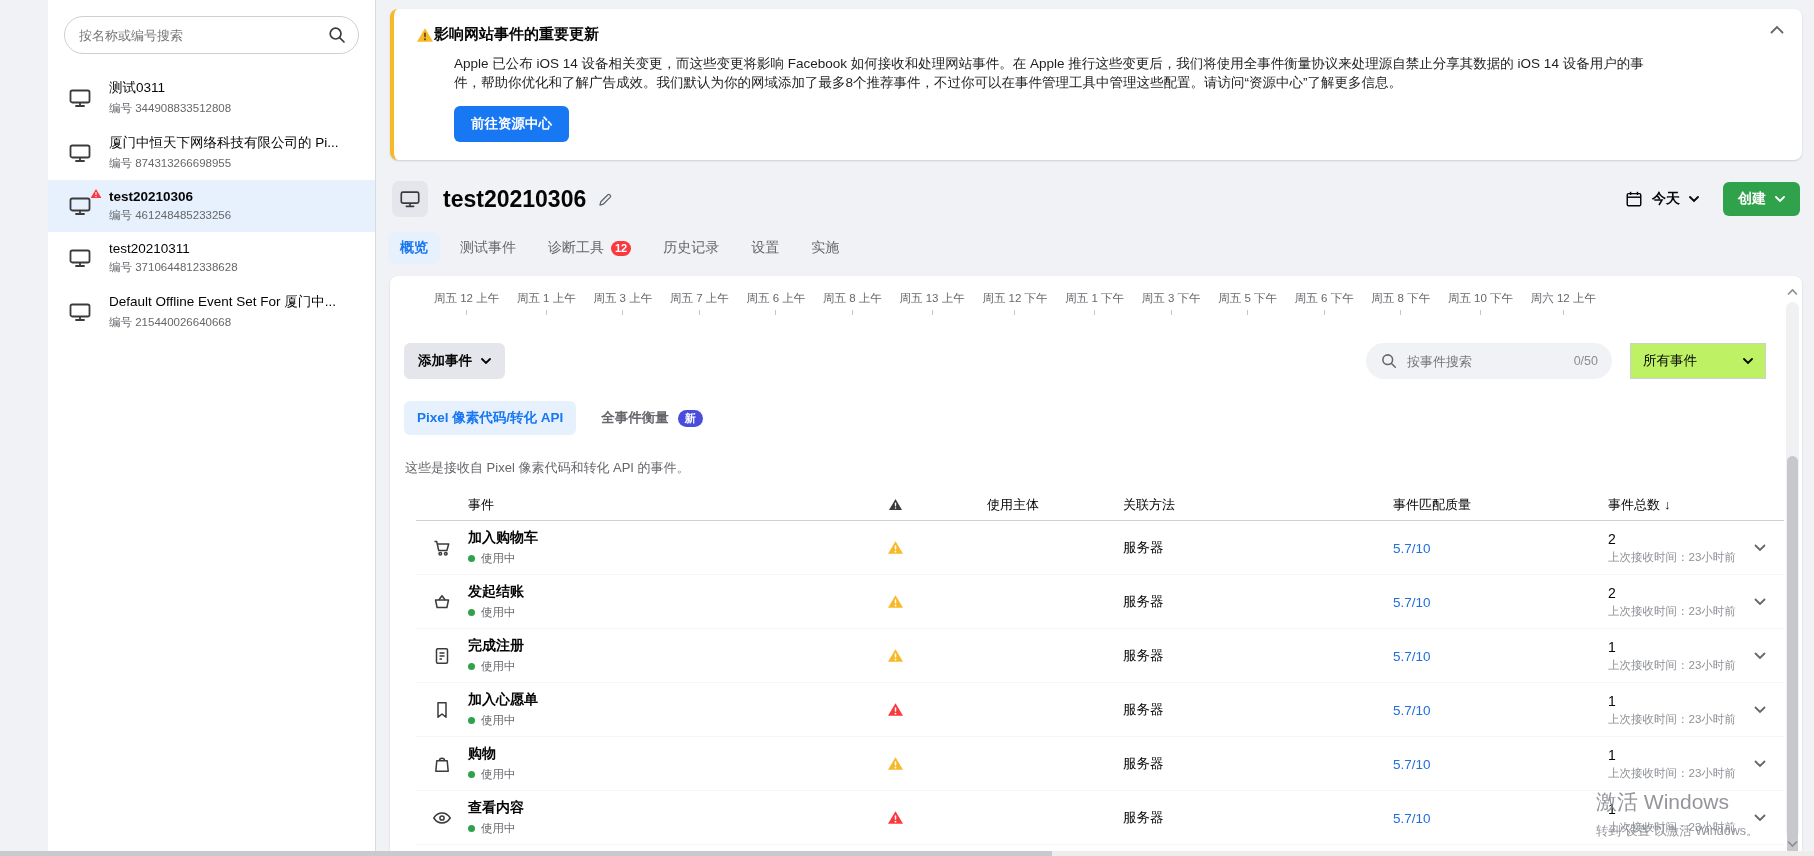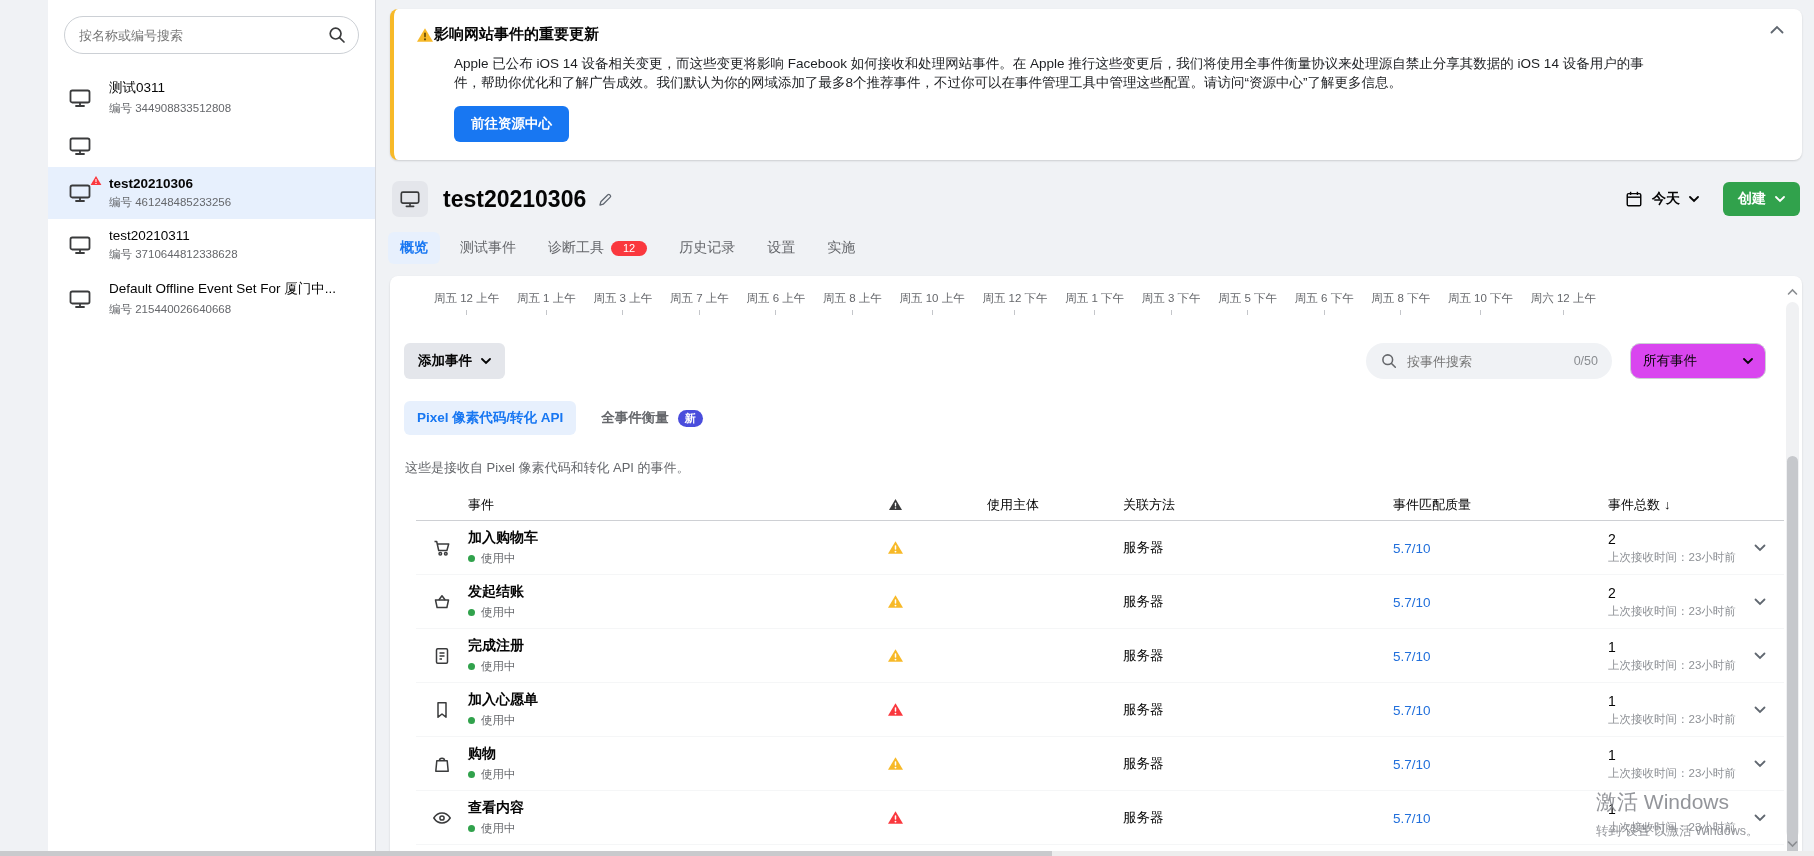--- a/index.html
+++ b/index.html
@@ -35,36 +35,36 @@
   .title-icon-box { width:36px; height:36px; background:#e4e6eb; border-radius:7px; display:flex; align-items:center; justify-content:center; color:#3a3b3c; }
   .page-title { font-size:23px; font-weight:bold; margin:0 11px 0 15px; }
   .edit-btn { background:none; border:none; cursor:pointer; color:#606770; }
   .head-spacer { flex:1; }
   .date-chip { display:flex; align-items:center; gap:9px; font-size:14px; font-weight:bold; color:#050505; margin-right:24px; cursor:pointer; background:none; border:none; }
   .create-btn { display:flex; align-items:center; gap:9px; background:#31a24c; color:#fff; font-size:14px; font-weight:bold; border:none; border-radius:6px; padding:8px 15px; cursor:pointer; }
 
   .tabs { display:flex; align-items:center; gap:8px; margin:15px 14px 0 12px; }
   .tab { display:flex; align-items:center; gap:7px; font-size:14px; color:#65676b; padding:7px 12px; border-radius:6px; cursor:pointer; background:none; border:none; }
   .tab.active { background:#e7f0fd; color:#1877f2; font-weight:bold; }
-  .tab-badge { background:#fa383e; color:#fff; font-size:11px; font-weight:normal; border-radius:10px; padding:2px 12px; line-height:1; }
+  .tab-badge { background:#fa383e; color:#fff; font-size:11px; font-weight:bold; border-radius:10px; padding:2px 4px; line-height:1; }
 
   
   .content-card { flex:1; margin:12px 12px 0 14px; background:#fff; border-radius:8px 8px 0 0; box-shadow:0 1px 2px rgba(0,0,0,.15); position:relative; overflow:hidden; }
 
   .axis-row { display:flex; justify-content:space-between; margin:15px 206px 0 44px; }
   .axis-label { font-size:11.5px; color:#65676b; text-align:center; }
   .axis-label::after { content:""; display:block; width:1px; height:5px; background:#c4c6ca; margin:4px auto 0; }
 
   .toolbar { display:flex; align-items:center; margin:28px 36px 0 14px; }
   .add-event-btn { display:flex; align-items:center; gap:9px; background:#e4e6eb; border:none; border-radius:6px; padding:9px 14px; font-size:13.5px; font-weight:bold; color:#050505; cursor:pointer; }
   .toolbar-spacer { flex:1; }
   .event-search { width:246px; height:36px; background:#f0f2f5; border-radius:18px; display:flex; align-items:center; padding:0 14px; gap:9px; margin-right:18px; }
   .event-search input { flex:1; min-width:0; background:transparent; border:none; outline:none; font-size:13px; color:#050505; }
   .search-counter { font-size:12.5px; color:#8a8d91; flex:none; }
-  .filter-select { display:flex; align-items:center; justify-content:space-between; width:136px; height:36px; border:1px solid #ccd0d5; border-radius:10px; background:#d946ef; padding:0 12px; font-size:13.5px; color:#050505; cursor:pointer; }
+  .filter-select { display:flex; align-items:center; justify-content:space-between; width:136px; height:36px; border:1px solid #ccd0d5; border-radius:0; background:#bef264; padding:0 12px; font-size:13.5px; color:#050505; cursor:pointer; }
 
   .source-tabs { display:flex; align-items:center; gap:12px; margin:22px 0 0 14px; }
   .stab { display:flex; align-items:center; gap:9px; font-size:13.5px; font-weight:bold; color:#65676b; padding:8px 13px; border-radius:6px; cursor:pointer; background:none; border:none; }
   .stab.active { background:#e7f0fd; color:#1877f2; }
   .new-badge { background:#4a4ddc; color:#fff; font-size:11px; font-weight:bold; border-radius:10px; padding:3px 7px; line-height:1; }
 
   .table-desc { margin:24px 0 0 15px; font-size:13px; color:#65676b; }
 
   .etable { margin:12px 18px 0 26px; }
   .thead, .trow { display:grid; grid-template-columns:52px 380px 95px 180px 270px 215px 1fr 48px; align-items:center; }
@@ -133,20 +133,24 @@
     </span>
   </div>
 
   <div class="pixel-item">
     <span class="pixel-icon">
       <svg width="24" height="24" viewBox="0 0 24 24">
           <rect x="2.5" y="4.5" width="19" height="12" rx="1.8" fill="none" stroke="currentColor" stroke-width="1.8"></rect>
           <line x1="8" y1="20" x2="16" y2="20" stroke="currentColor" stroke-width="1.8" stroke-linecap="round"></line>
           <line x1="12" y1="16.5" x2="12" y2="20" stroke="currentColor" stroke-width="1.8"></line>
         </svg>
+    </span>
+    <span class="pixel-meta">
+      <span class="pixel-name" style="display:block">厦门中恒天下网络科技有限公司的 Pi...</span>
+      <span class="pixel-id" style="display:block">编号 874313266698955</span>
     </span>
   </div>
 
   <div class="pixel-item selected">
     <span class="pixel-icon">
       <svg width="24" height="24" viewBox="0 0 24 24">
           <rect x="2.5" y="4.5" width="19" height="12" rx="1.8" fill="none" stroke="currentColor" stroke-width="1.8"></rect>
           <line x1="8" y1="20" x2="16" y2="20" stroke="currentColor" stroke-width="1.8" stroke-linecap="round"></line>
           <line x1="12" y1="16.5" x2="12" y2="20" stroke="currentColor" stroke-width="1.8"></line>
         </svg>
@@ -280,21 +284,21 @@
 
   <section class="content-card">
 
     <div class="axis-row">
       <span class="axis-label">周五 12 上午</span>
       <span class="axis-label">周五 1 上午</span>
       <span class="axis-label">周五 3 上午</span>
       <span class="axis-label">周五 7 上午</span>
       <span class="axis-label">周五 6 上午</span>
       <span class="axis-label">周五 8 上午</span>
-      <span class="axis-label">周五 10 上午</span>
+      <span class="axis-label">周五 13 上午</span>
       <span class="axis-label">周五 12 下午</span>
       <span class="axis-label">周五 1 下午</span>
       <span class="axis-label">周五 3 下午</span>
       <span class="axis-label">周五 5 下午</span>
       <span class="axis-label">周五 6 下午</span>
       <span class="axis-label">周五 8 下午</span>
       <span class="axis-label">周五 10 下午</span>
       <span class="axis-label">周六 12 上午</span>
     </div>
 

